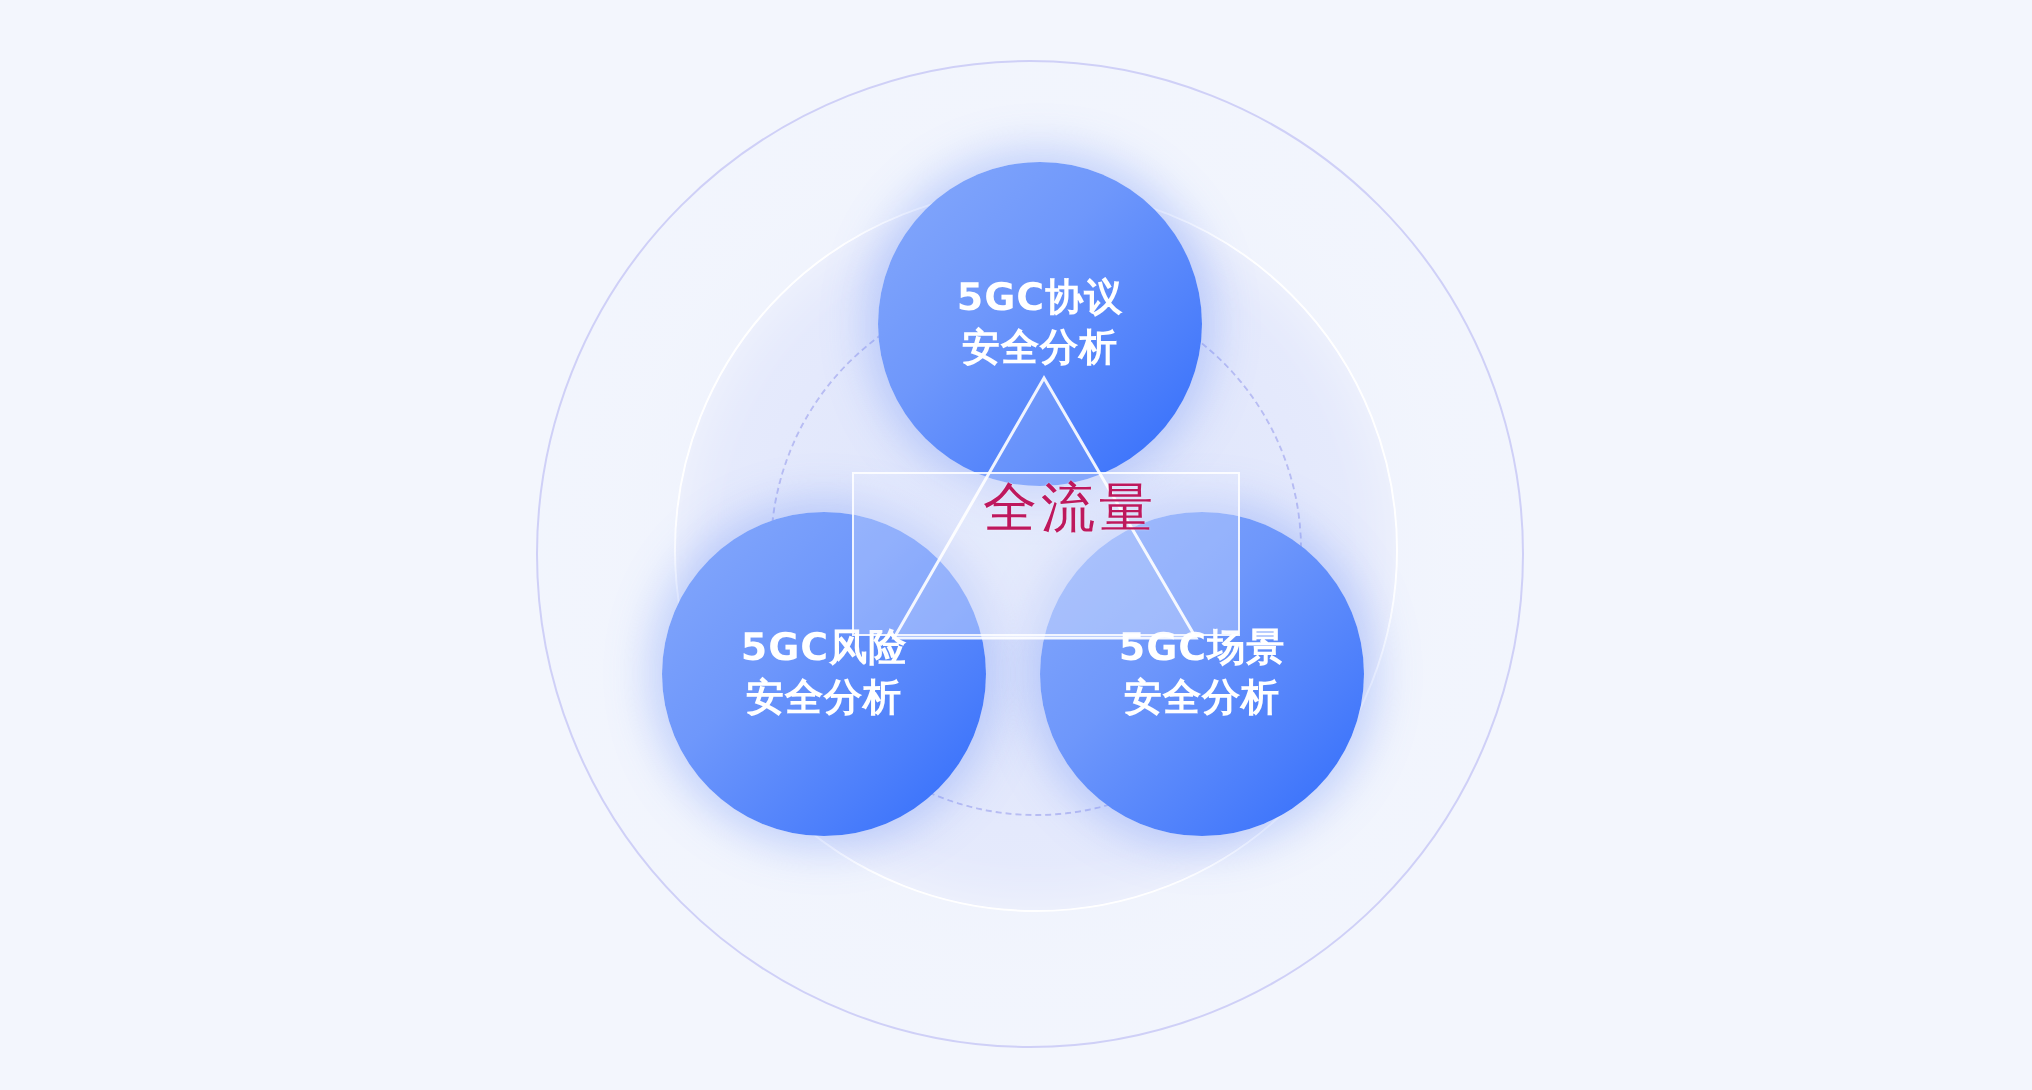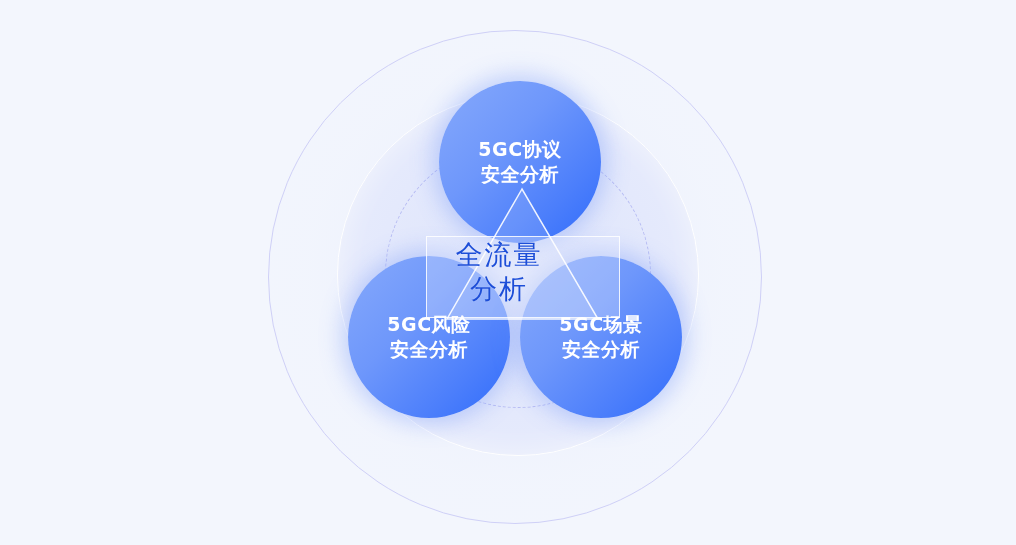--- a/index.html
+++ b/index.html
@@ -28,33 +28,33 @@
     }
     .node {
       position: absolute; width: 162px; height: 162px; border-radius: 50%;
       background: linear-gradient(135deg, #86a9fb 0%, #6e97fb 40%, #4b7efb 75%, #2f6bfb 100%);
       box-shadow: 0 0 22px 6px rgba(104,140,250,0.35);
       display: flex; flex-direction: column; align-items: center; justify-content: center;
       color: #ffffff; font-weight: bold; font-size: 19px; line-height: 25px;
       text-align: center;
     }
     .node-top { left: 439px; top: 81px; }
-    .node-left { left: 348px; top: 256px; }
+    .node-left { left: 331px; top: 256px; }
     .node-right { left: 520px; top: 256px; }
     .node span { display: block; letter-spacing: 0.5px; }
     .overlay { position: absolute; left: 0; top: 0; }
     .center-box {
       position: absolute; left: 426px; top: 236px; width: 194px; height: 82px;
       border: 1.5px solid rgba(255,255,255,0.85);
       background: rgba(236,240,255,0.28);
       box-sizing: border-box;
     }
     .center-label {
-      position: absolute; left: 402px; top: 238px; width: 194px;
-      text-align: center; color: #1d4ed8; font-size: 27px; line-height: 34px;
+      position: absolute; left: 438px; top: 238px; width: 194px;
+      text-align: center; color: #be185d; font-size: 27px; line-height: 34px;
       font-weight: normal; letter-spacing: 2px;
       text-shadow: 0 0 1px rgba(255,255,255,0.6);
     }
   </style>
 </head>
 <body>
 
 <div class="stage">
   <div class="ring ring-outer"></div>
   <div class="ring ring-white"></div>
@@ -74,15 +74,14 @@
   </div>
 
   <div class="center-box"></div>
 
   <svg class="overlay" width="1016" height="545">
     <polygon points="522,189 447,319 598,319" fill="rgba(255,255,255,0.12)" stroke="#ffffff" stroke-width="1.5" stroke-opacity="0.9"></polygon>
   </svg>
 
   <div class="center-label">
     <div>全流量</div>
-    <div>分析</div>
   </div>
 </div>
 
 </body></html>

